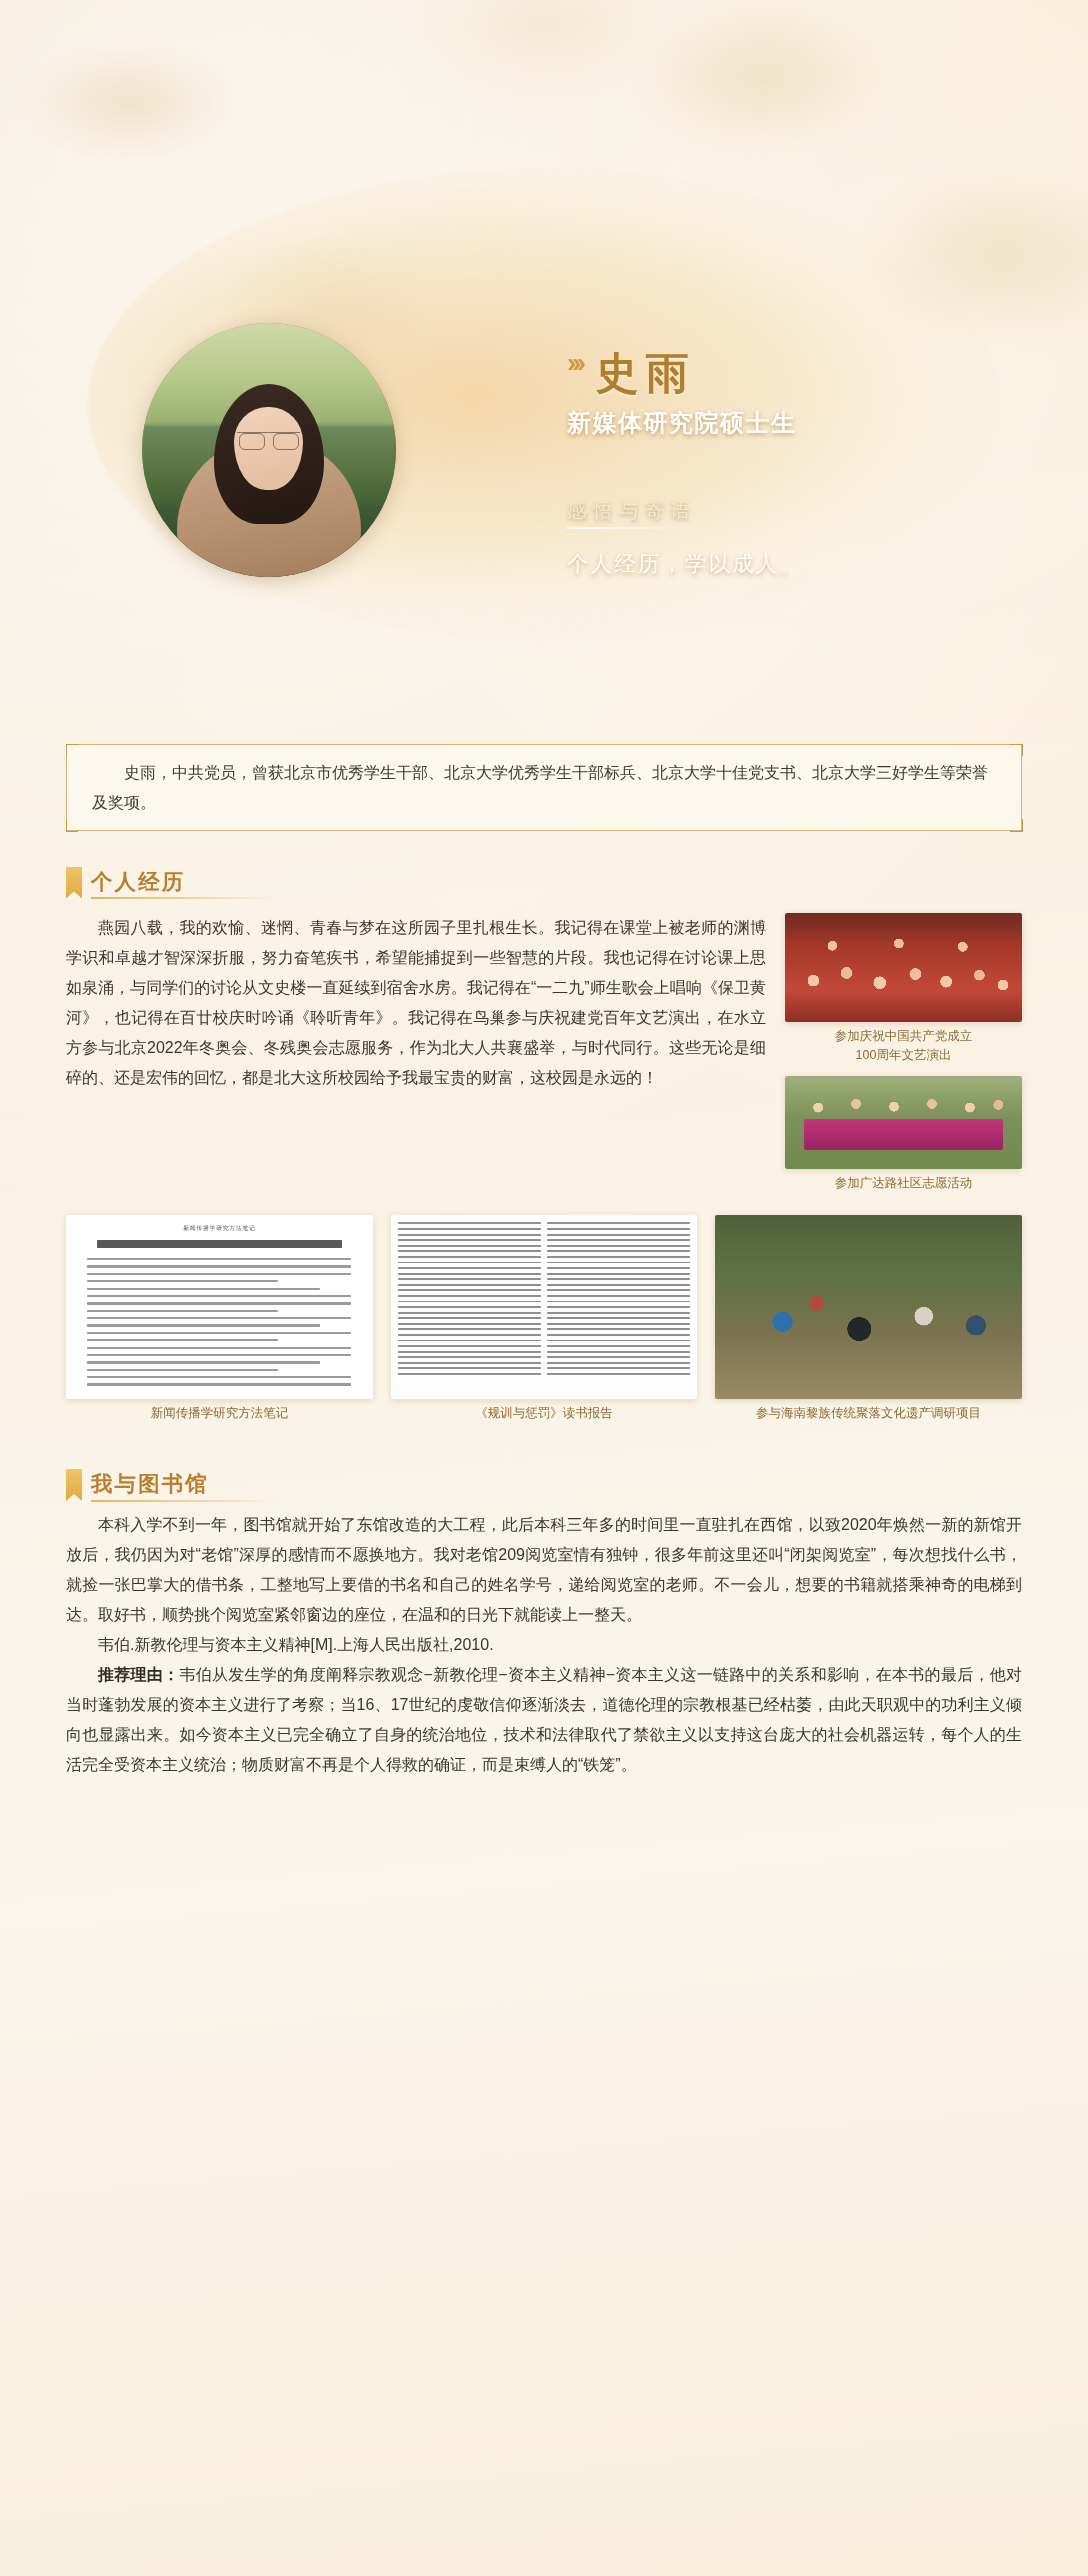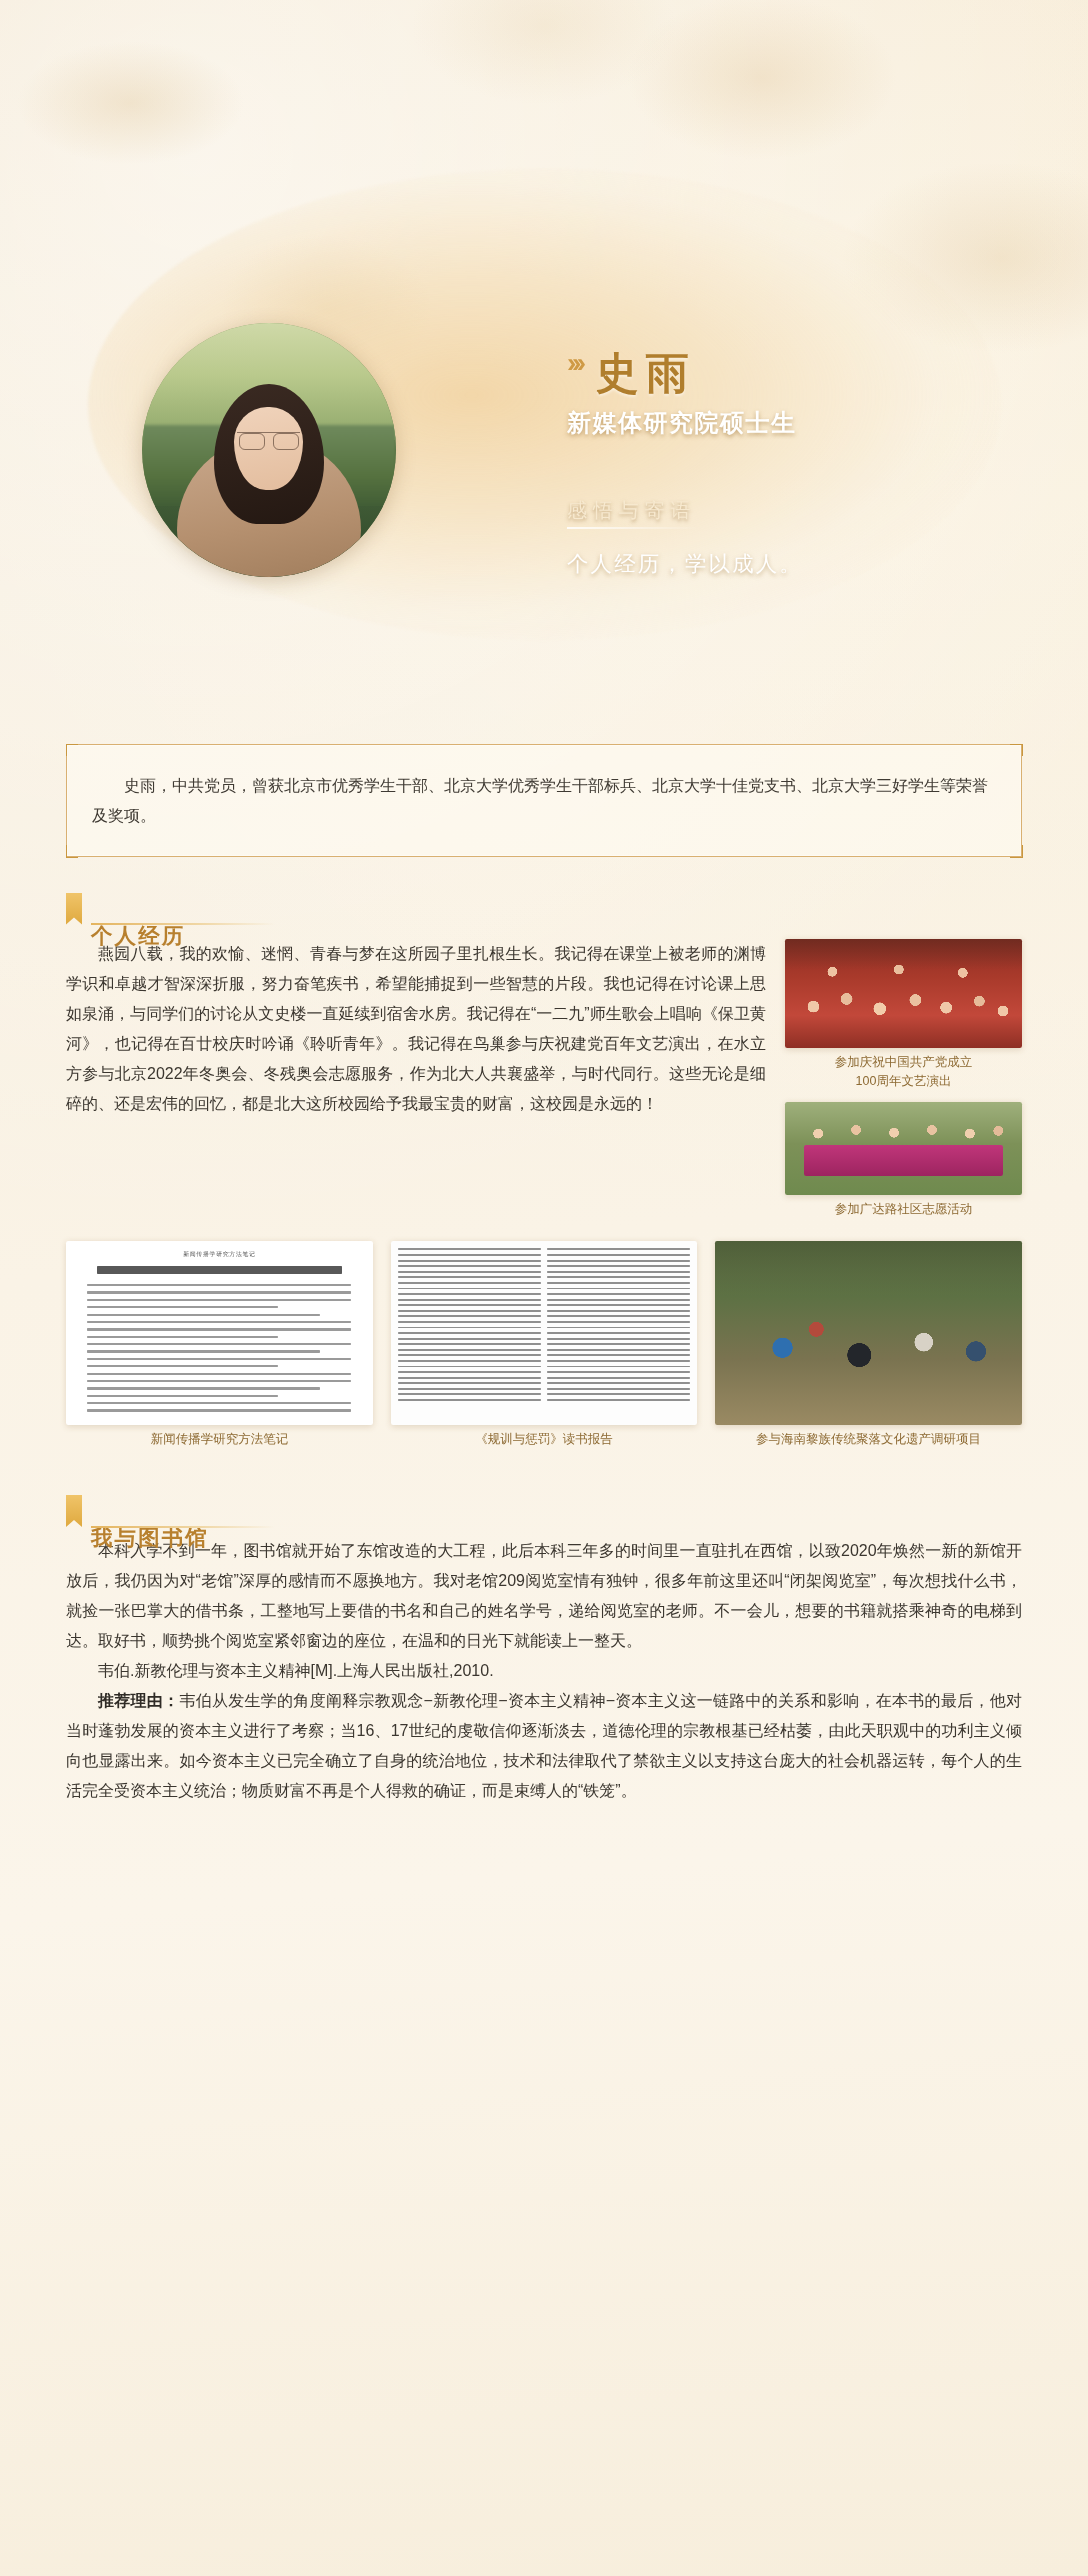--- a/index.html
+++ b/index.html
@@ -148,21 +148,21 @@
     font-size:21.4px;color:#ffffff;letter-spacing:2.2px;
     font-family:"DejaVu Serif","Liberation Serif",serif;
     text-shadow:0 1.5px 4.4px rgba(150,105,40,.5);
   }
 
   
   .intro-box{
     position:relative;
     margin:0 66px;
     border:1.5px solid #d9b071;
-    padding:26px 25px;
+    padding:13px 25px;
     background:rgba(255,251,243,.55);
     box-shadow:inset 0 0 0 0.7px rgba(255,255,255,.5);
   }
   .intro-box .corner{
     position:absolute;width:11.8px;height:11.8px;border:1.5px solid #c9973f;
   }
   .intro-box .c-tl{left:-1.5px;top:-1.5px;border-right:none;border-bottom:none}
   .intro-box .c-tr{right:-1.5px;top:-1.5px;border-left:none;border-bottom:none}
   .intro-box .c-bl{left:-1.5px;bottom:-1.5px;border-right:none;border-top:none}
   .intro-box .c-br{right:-1.5px;bottom:-1.5px;border-left:none;border-top:none}
@@ -182,21 +182,20 @@
     position:absolute;left:0;top:1.5px;
     width:16px;height:32px;
     background:linear-gradient(180deg,#f0c469,#dfa93f);
     clip-path:polygon(0 0,100% 0,100% 100%,50% 78%,0 100%);
   }
   .sec-title{
     position:absolute;left:25px;top:1.5px;
     font-size:21.4px;font-weight:bold;color:#b8802e;
     letter-spacing:2.2px;
     font-family:"DejaVu Serif","Liberation Serif",serif;
-    margin-top:28px;
   }
   .sec-underline{
     position:absolute;left:25px;top:32px;
     height:2.2px;width:184px;
     background:linear-gradient(90deg,#e4b45e 0%,#f0d7a6 60%,rgba(240,215,166,0) 100%);
   }
 
   
   .body-text{
     font-size:16px;line-height:30px;color:#3b362f;

